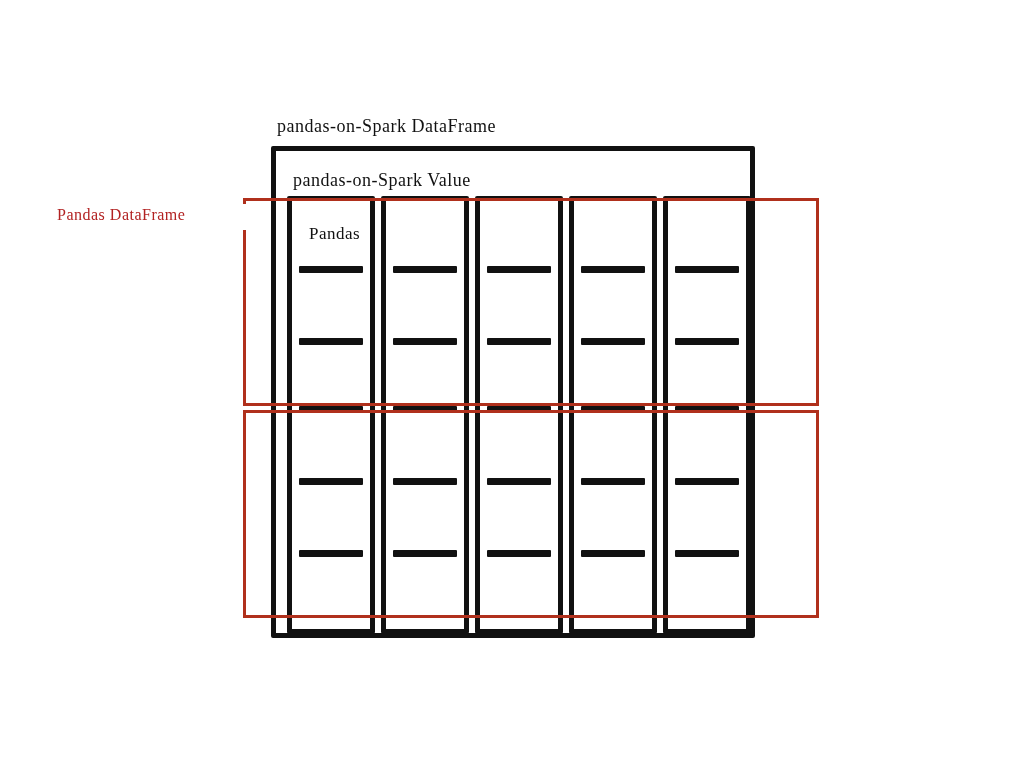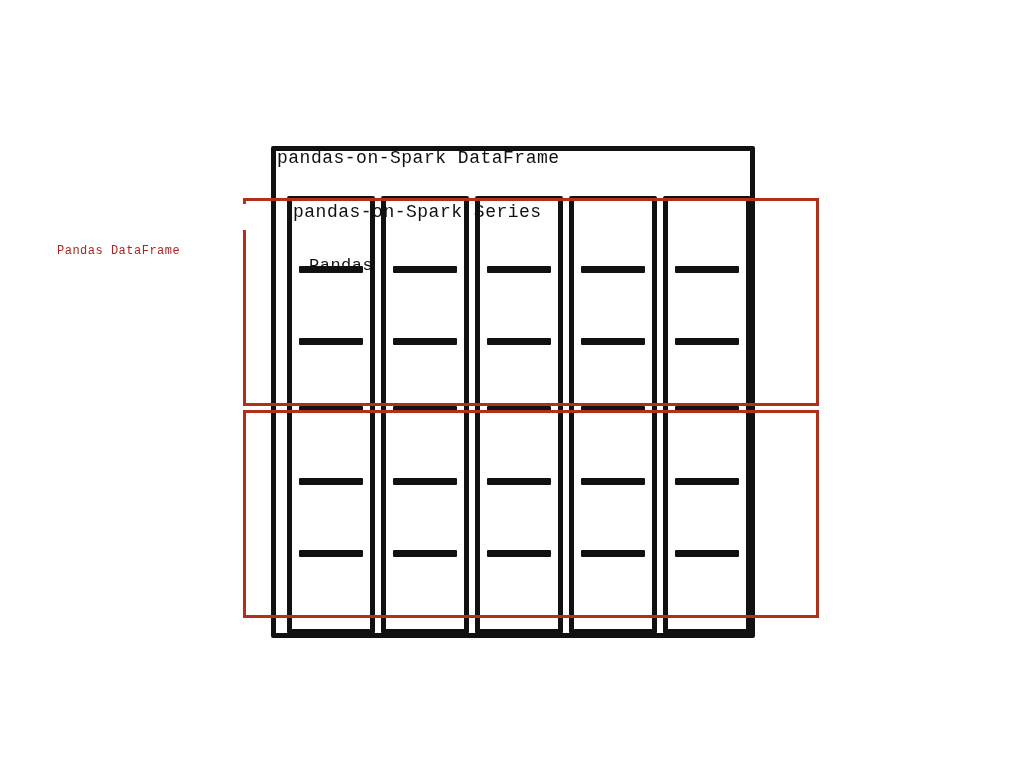--- a/index.html
+++ b/index.html
@@ -14,47 +14,46 @@
     position: relative;
     width: 1024px;
     height: 768px;
     background: #ffffff;
     overflow: hidden;
   }
 
   
   .label {
     position: absolute;
-    font-family: Liberation Mono, monospace;
+    font-family: Liberation Serif, serif;
     font-size: 18px;
     letter-spacing: 0.5px;
     white-space: nowrap;
     color: #111111;
-    margin-top: 32px;
   }
   .label.red {
     color: #b22222;
   }
   #title-df {
     left: 277px;
     top: 116px;
   }
   #title-series {
     left: 293px;
     top: 170px;
   }
   #label-value {
     left: 309px;
     top: 224px;
     font-size: 17px;
   }
   #label-pandas-df {
     left: 57px;
-    top: 212px;
-    font-size: 12px;
+    top: 206px;
+    font-size: 16px;
   }
 
   
   #outer-box {
     position: absolute;
     left: 271px;
     top: 146px;
     width: 484px;
     height: 492px;
     border: 5px solid #111111;
@@ -157,19 +156,19 @@
   <div class="rowline" style="left:299px; top:550px; width:64px;"></div>
   <div class="rowline" style="left:393px; top:550px; width:64px;"></div>
   <div class="rowline" style="left:487px; top:550px; width:64px;"></div>
   <div class="rowline" style="left:581px; top:550px; width:64px;"></div>
   <div class="rowline" style="left:675px; top:550px; width:64px;"></div>
 
   <div class="red-box" id="red-box-top"></div>
   <div class="red-box" id="red-box-bottom"></div>
 
   <div class="label" id="title-df">pandas-on-Spark DataFrame</div>
-  <div class="label" id="title-series">pandas-on-Spark Series</div>
+  <div class="label" id="title-series">pandas-on-Spark Value</div>
   <div class="label" id="label-value">Pandas</div>
 
   <div id="label-pandas-df-bg"></div>
   <div class="label red" id="label-pandas-df">Pandas DataFrame</div>
 
 </div>
 
 </body></html>

